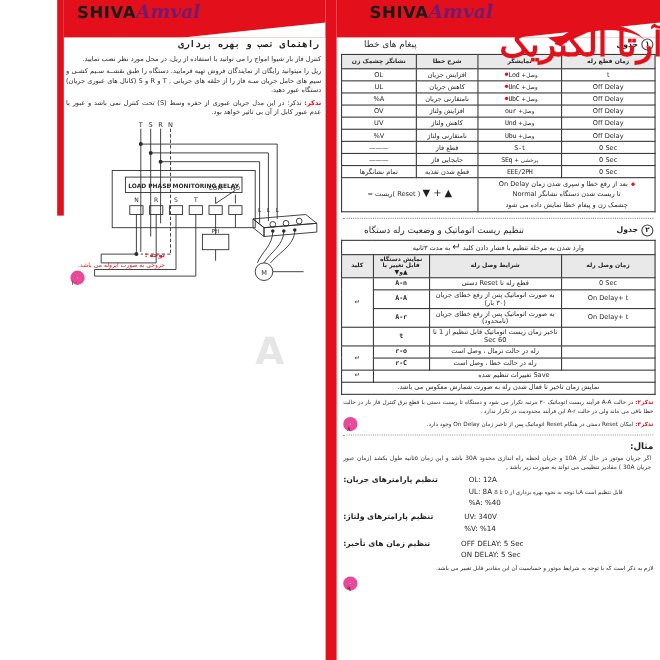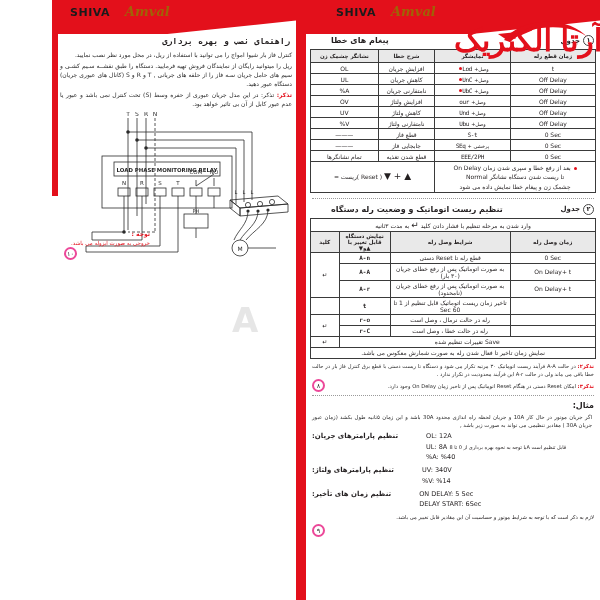--- a/index.html
+++ b/index.html
@@ -55,34 +55,33 @@
   }
   .logo {
     position: absolute;
     top: 3px;
     z-index: 5;
     line-height: 1;
     white-space: nowrap;
     direction: ltr;
   }
   .logo .shiva {
-    font-size: 11px;
+    font-size: 15px;
     font-weight: bold;
     color: #1b1b1b;
     letter-spacing: 0.5px;
     font-family: "DejaVu Sans", sans-serif;
   }
   .logo .amval {
-    font-size: 13px;
+    font-size: 17px;
     font-weight: bold;
     font-style: italic;
-    color: #a16207;
+    color: #701a75;
     margin-right: -3px;
     font-family: "DejaVu Serif", serif;
-    margin-left: 15px;
   }
   .logo-left  { left: 70px; }
   .logo-right { left: 336px; }
 
   
   .watermark {
     position: absolute;
     left: 452px; top: 14px;
     width: 148px; height: 58px;
     z-index: 9;
@@ -152,37 +151,37 @@
     direction: rtl;
     width: 84px;
   }
   .tip .tip-h { font-size: 6px; font-weight: bold; color: #e3101b; }
   .tip .tip-b { font-size: 5.5px; color: #e3101b; margin-top: 3px; }
 
   .pagenum {
     position: absolute;
     font-size: 6.5px;
     color: #333;
-    border: 2px solid #ec4899;
+    border: 6px solid #ec4899;
     border-radius: 50%;
     width: 13px; height: 13px;
     line-height: 11px;
     text-align: center;
   }
 
   
   .sec-head {
     display: flex;
     align-items: center;
     justify-content: space-between;
     margin: 1px 2px 3px 2px;
   }
   .sec-head .title {
     font-size: 8px;
-    font-weight: bold;
+    font-weight: normal;
     color: #231f20;
     padding-left: 19px;
   }
   .sec-head .tbl-label {
     font-size: 7px;
     font-weight: bold;
     color: #231f20;
     display: flex;
     align-items: center;
     gap: 3px;
@@ -649,22 +648,22 @@
     <div class="ex-row">
       <div class="ex-vals">
         <div>UV: 340V</div>
         <div>%V: %14</div>
       </div>
       <div class="lab">تنظیم پارامترهای ولتاژ:</div>
     </div>
 
     <div class="ex-row">
       <div class="ex-vals">
+        <div>OFF DELAY: 5 Sec</div>
         <div>ON DELAY: 5 Sec</div>
-        <div>DELAY START: 6Sec</div>
       </div>
       <div class="lab">تنظیم زمان های تأخیر:</div>
     </div>
 
     <div class="final-note" style="position:relative;">
       <span>لازم به ذکر است که با توجه به شرایط موتور و حساسیت آن  این مقادیر قابل تغییر می باشد.</span>
       <span class="pagenum" style="left:0; top:10px;">۹</span>
     </div>
   </div>
 

